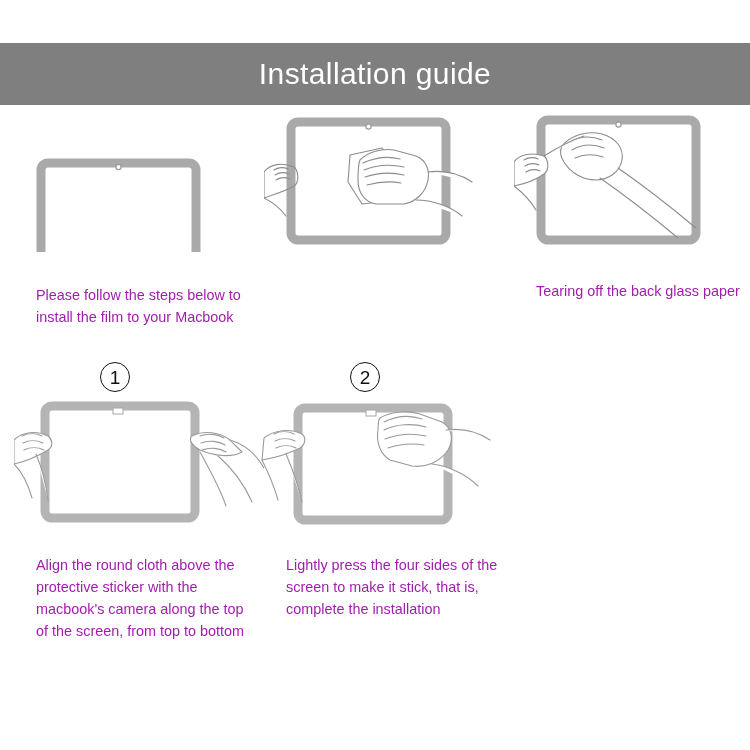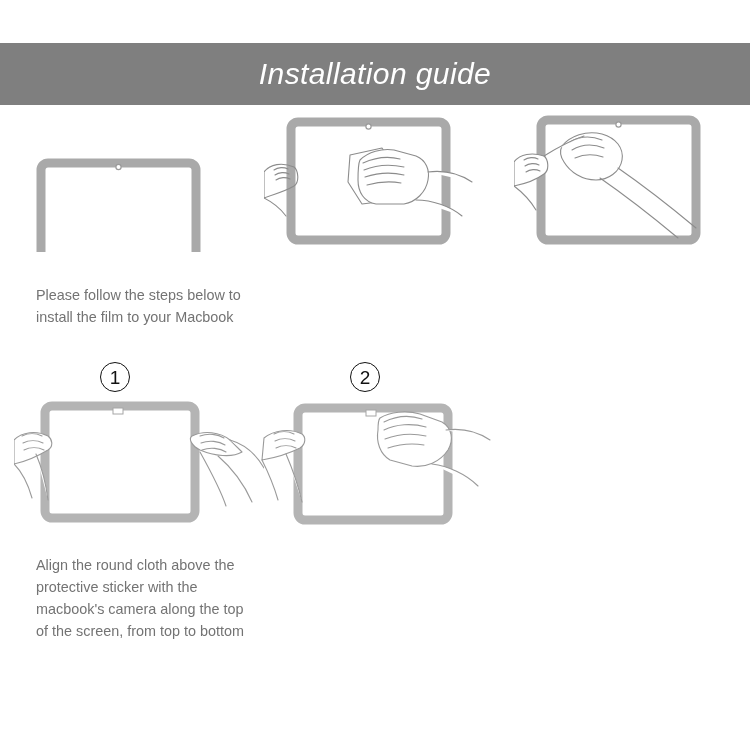--- a/index.html
+++ b/index.html
@@ -24,21 +24,20 @@
   .header-band {
     position: absolute;
     left: 0;
     top: 43px;
     width: 750px;
     height: 62px;
     background: #7f7f7f;
     display: flex;
     align-items: center;
     justify-content: center;
-    font-style: italic;
   }
   .header-title {
     color: #ffffff;
     font-size: 30px;
     font-weight: 400;
     letter-spacing: 0.4px;
     line-height: 1;
   }
 
   
@@ -64,21 +63,21 @@
   .step-art svg {
     display: block;
   }
   .step-text {
     position: absolute;
     left: 36px;
     top: 172px;
     width: 212px;
     font-size: 14.4px;
     line-height: 22px;
-    color: #737373;
+    color: #a21caf;
   }
   .step-row2 .step-text {
     top: 168px;
   }
   .step-num {
     position: absolute;
     left: 50%;
     transform: translateX(-50%);
     width: 30px;
     height: 30px;
@@ -190,20 +189,21 @@
             <path d="M58 38 C68 32 80 32 90 36"></path>
             <path d="M61 46 C70 42 80 42 89 45"></path>
 
             <path d="M30 44 C46 34 58 28 70 24"></path>
 
             <path d="M86 66 C112 84 140 106 164 126"></path>
             <path d="M104 56 C130 74 158 96 182 116"></path>
           </g>
         </svg>
       </div>
+      <div class="step-text">Tearing off the back glass paper</div>
 
     </div>
 
     <div class="step step-row2 col-2">
       <div class="step-art">
         <svg width="250" height="140" viewBox="0 0 250 140">
 
           <rect x="31" y="20" width="150" height="112" rx="7" ry="7" fill="none" stroke="#b4b4b4" stroke-width="9"></rect>
           <rect x="39" y="28" width="134" height="96" fill="#ffffff"></rect>
           <rect x="99" y="22" width="10" height="6" fill="#ffffff" stroke="#a6a6a6" stroke-width="1"></rect>
@@ -253,17 +253,18 @@
             <path d="M124 32 C134 26 150 24 164 28 L186 36 C196 42 198 54 192 64 C184 76 170 82 156 80 L134 74 C124 68 120 56 122 44 C122 38 122 34 124 32 Z"></path>
             <path d="M128 36 C140 30 154 29 166 33"></path>
             <path d="M128 44 C140 38 156 37 170 41"></path>
             <path d="M129 53 C142 48 156 47 170 50"></path>
             <path d="M132 62 C144 58 156 57 168 59"></path>
             <path d="M190 44 C206 42 222 46 234 54"></path>
             <path d="M176 78 C192 80 210 88 222 100"></path>
           </g>
         </svg>
       </div>
+      <div class="step-text">Lightly press the four sides of the screen to make it stick, that is, complete the installation</div>
 
     </div>
 
   </div>
 </div>
 
 </body></html>

